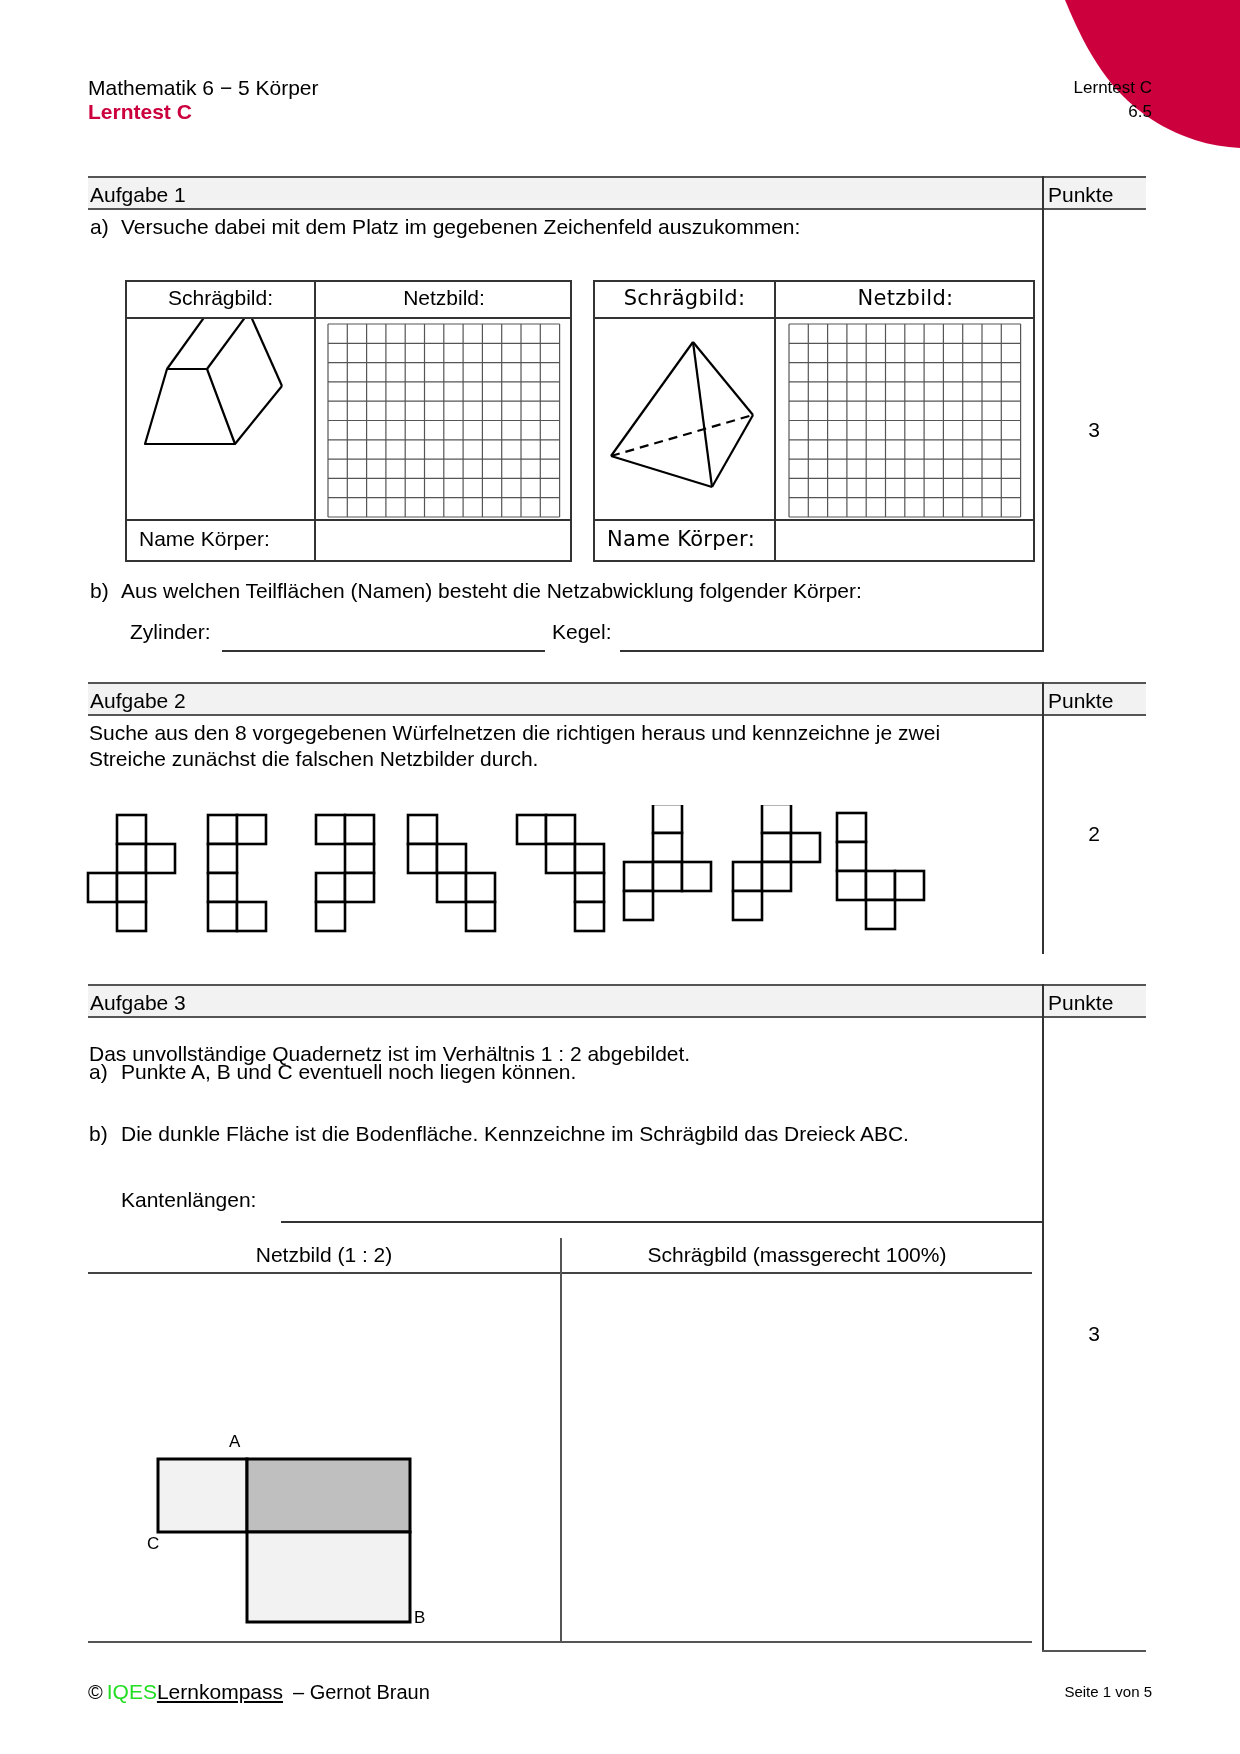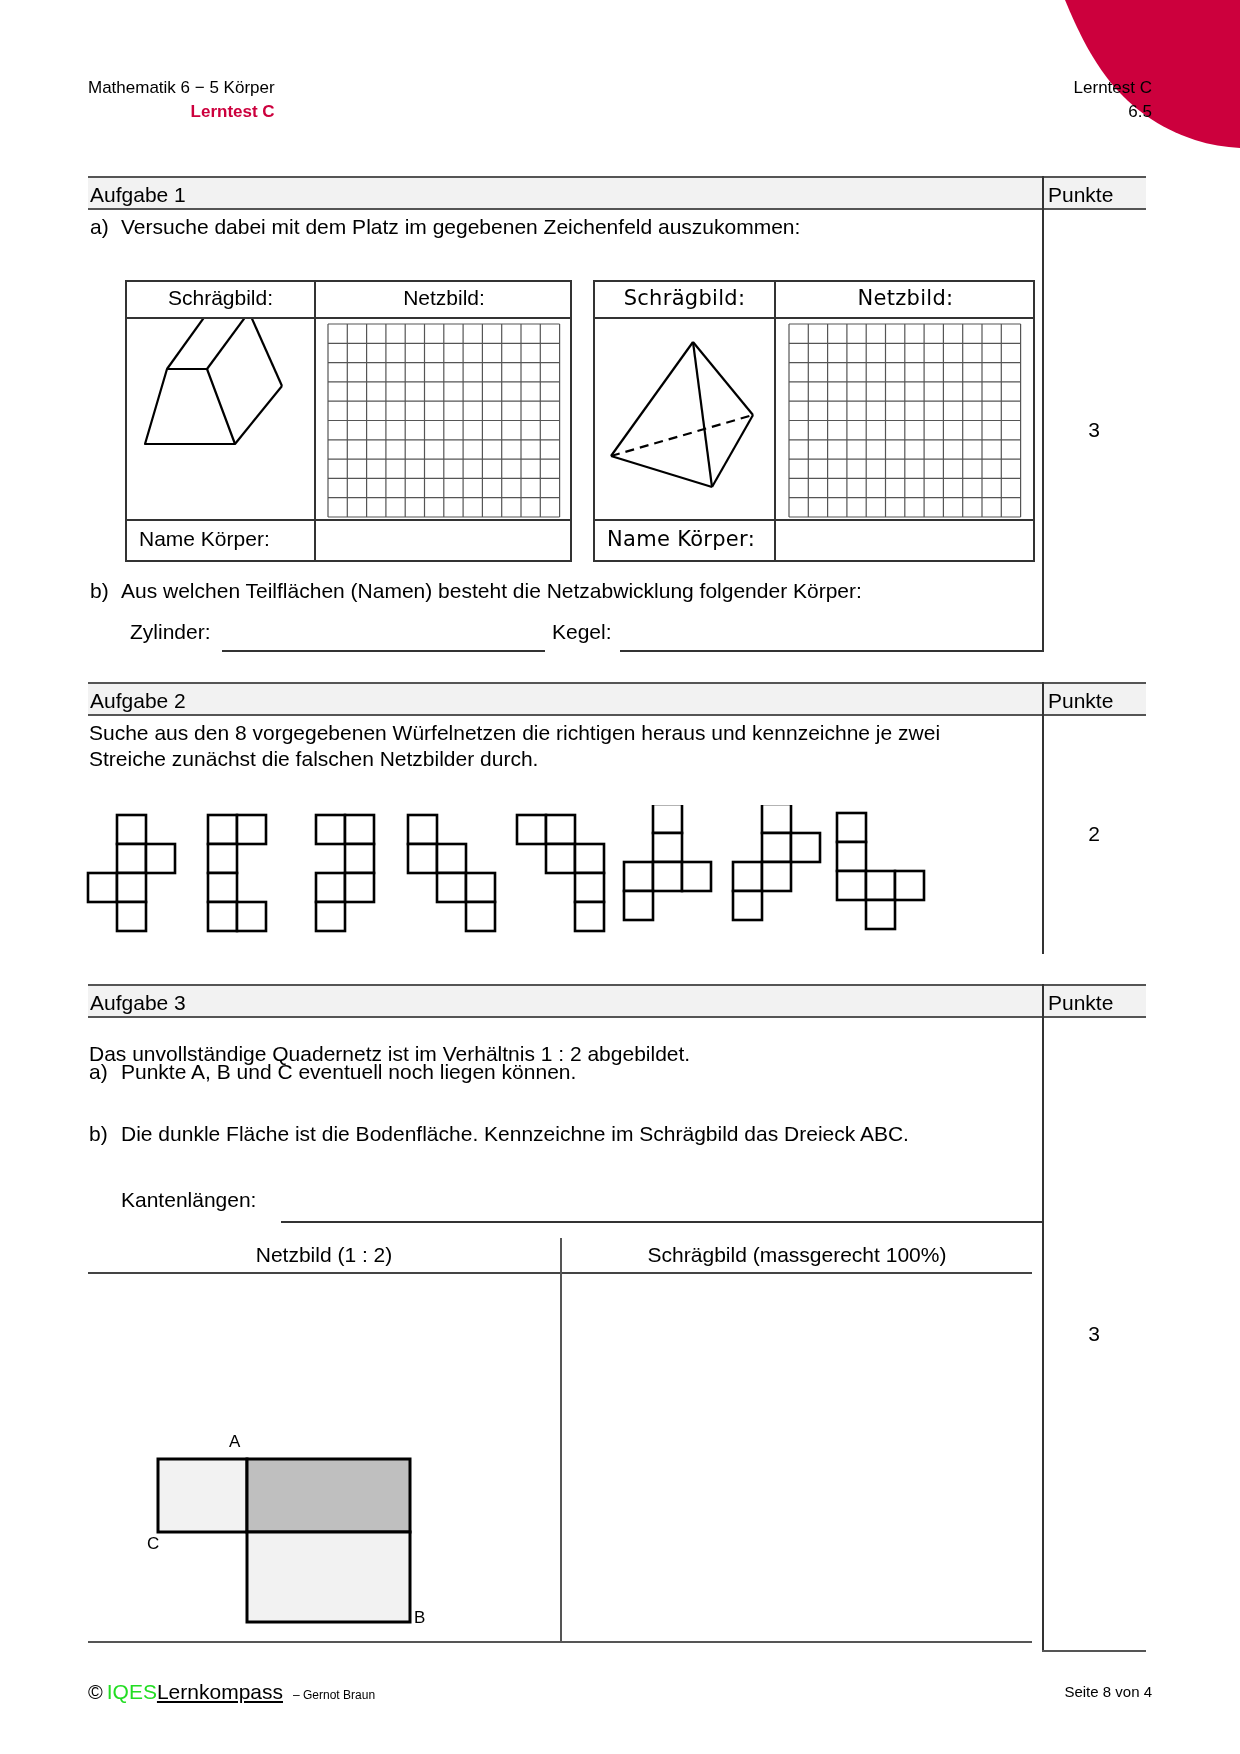--- a/index.html
+++ b/index.html
@@ -4,21 +4,21 @@
 <style>
   * { box-sizing: border-box; margin: 0; padding: 0; }
   html, body { width: 1240px; height: 1754px; background: #ffffff; overflow: hidden; }
   body { position: relative; font-family: "Liberation Sans", sans-serif; color: #000; }
   .abs { position: absolute; }
 
   
   .corner { position: absolute; right: 0; top: 0; width: 300px; height: 150px; }
 
   
-  .hdr-left { left: 88px; top: 76px; font-size: 17px; line-height: 24px; text-align: right; }
+  .hdr-left { left: 88px; top: 76px; font-size: 21px; line-height: 24px; }
   .hdr-left .sub { color: #cc003d; font-weight: bold; }
   .hdr-right { right: 88px; top: 76px; font-size: 17px; line-height: 24px; text-align: right; }
   .hdr-right .num { font-weight: normal; }
 
   
   .sec-head { left: 88px; width: 1058px; height: 34px; background: #f2f2f2;
               border-top: 2px solid #555; border-bottom: 2px solid #555; }
   .sec-head .title { position: absolute; left: 2px; top: 5px; font-size: 21px; }
   .sec-head .pts-label { position: absolute; left: 960px; top: 5px; font-size: 21px; }
   .sec-head .divider { position: absolute; left: 954px; top: -2px; width: 2px; height: 34px; background: #333; }
@@ -33,21 +33,21 @@
   .tbl { position: absolute; border: 2px solid #333; }
   .tbl .cell-line { position: absolute; background: #333; }
   .tbl .hcell { position: absolute; font-size: 21px; text-align: center; top: 4px; }
   .comic { font-family: "DejaVu Sans", sans-serif; font-size: 20px; letter-spacing: 0.3px; }
 
   .underline { position: absolute; height: 2px; background: #333; }
 
   .footer-left { left: 88px; top: 1680px; font-size: 17px; display: flex; align-items: baseline; gap: 4px; }
   .footer-left .logo-a { color: #22dd22; font-size: 21px; }
   .footer-left .logo-b { font-size: 21px; text-decoration: underline; }
-  .footer-left .author { font-size: 12px; margin-left: 6px; }
+  .footer-left .author { font-size: 20px; margin-left: 6px; }
   .footer-right { right: 88px; top: 1683px; font-size: 15px; }
 </style>
 </head>
 <body>
 
 <svg class="corner" viewBox="0 0 300 150" preserveAspectRatio="none">
   <path d="M 125 0 C 150 60, 180 115, 255 140 C 270 145, 285 147, 300 148 L 300 0 Z" fill="#cc003d"></path>
 </svg>
 
 <div class="abs hdr-left">
@@ -285,13 +285,13 @@
 <div class="lbl" style="left:229px; top:1432px; font-size:17px;">A</div>
 <div class="lbl" style="left:147px; top:1534px; font-size:17px;">C</div>
 <div class="lbl" style="left:414px; top:1608px; font-size:17px;">B</div>
 
 <div class="abs footer-left">
   <span style="font-size:20px;">©</span>
   <span class="logo-a">IQES</span>
     <span class="logo-b" style="margin-left:-4px;">Lernkompass</span>
   <span class="author">– Gernot Braun</span>
 </div>
-<div class="abs footer-right">Seite 8 von 4</div>
+<div class="abs footer-right">Seite 1 von 5</div>
 
 </body></html>

